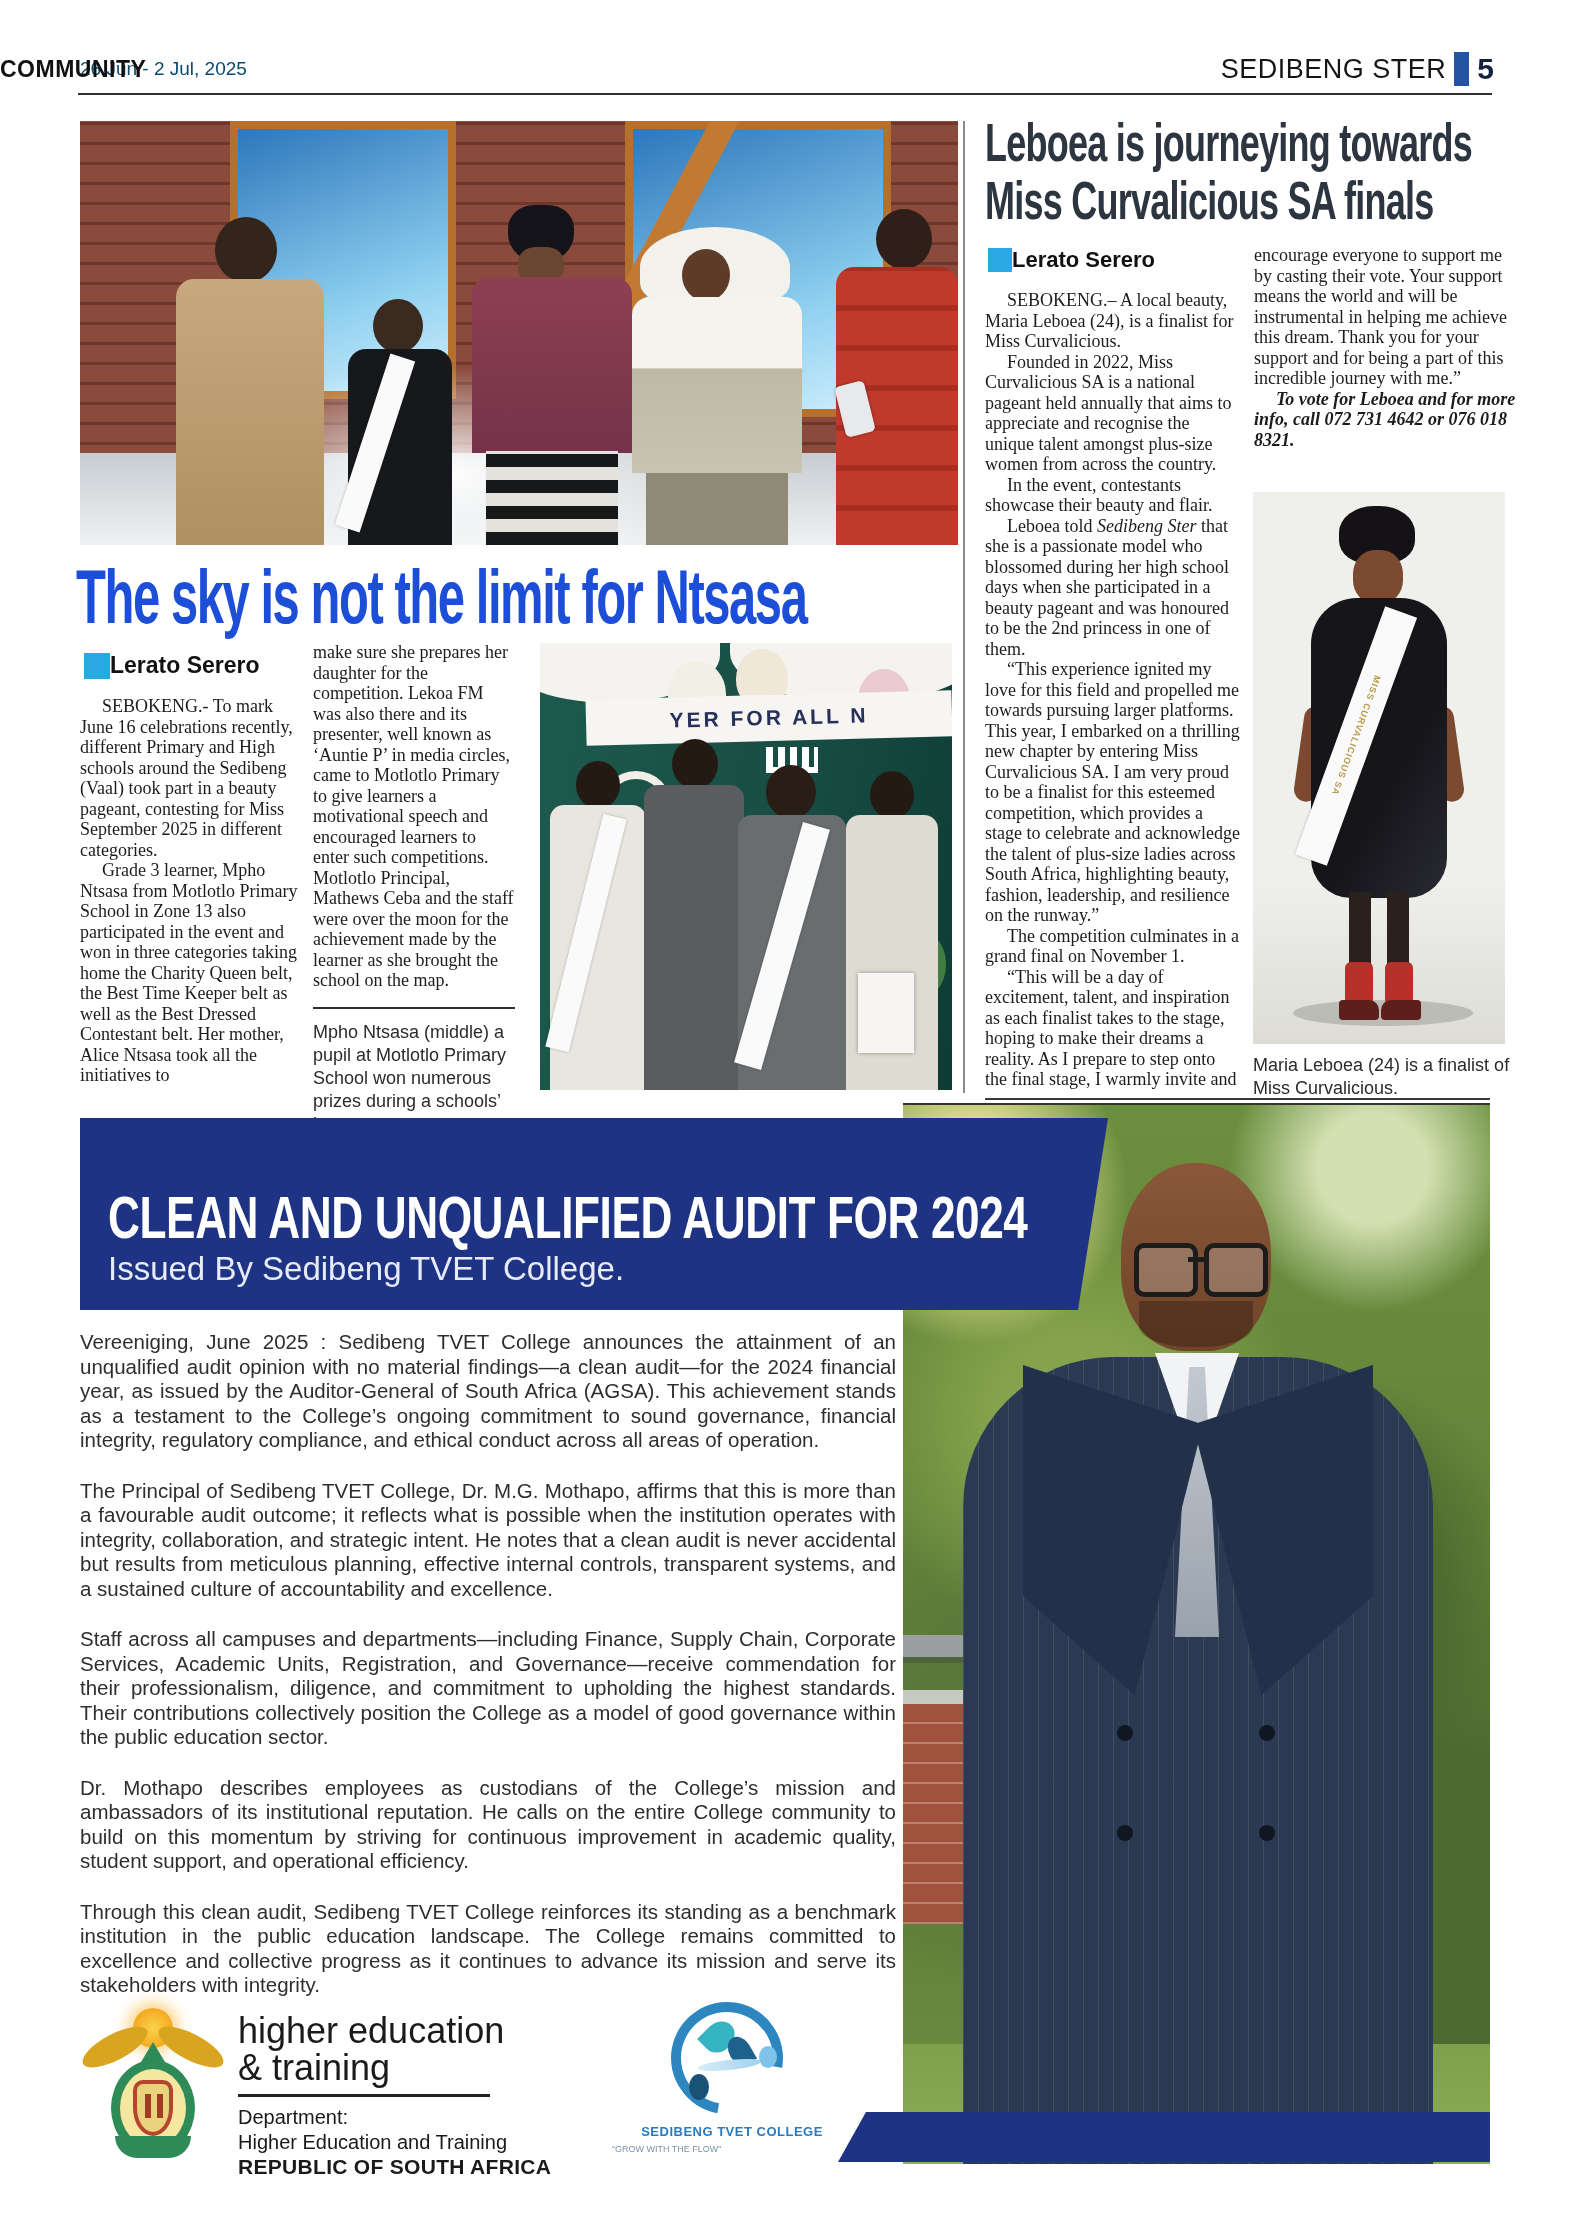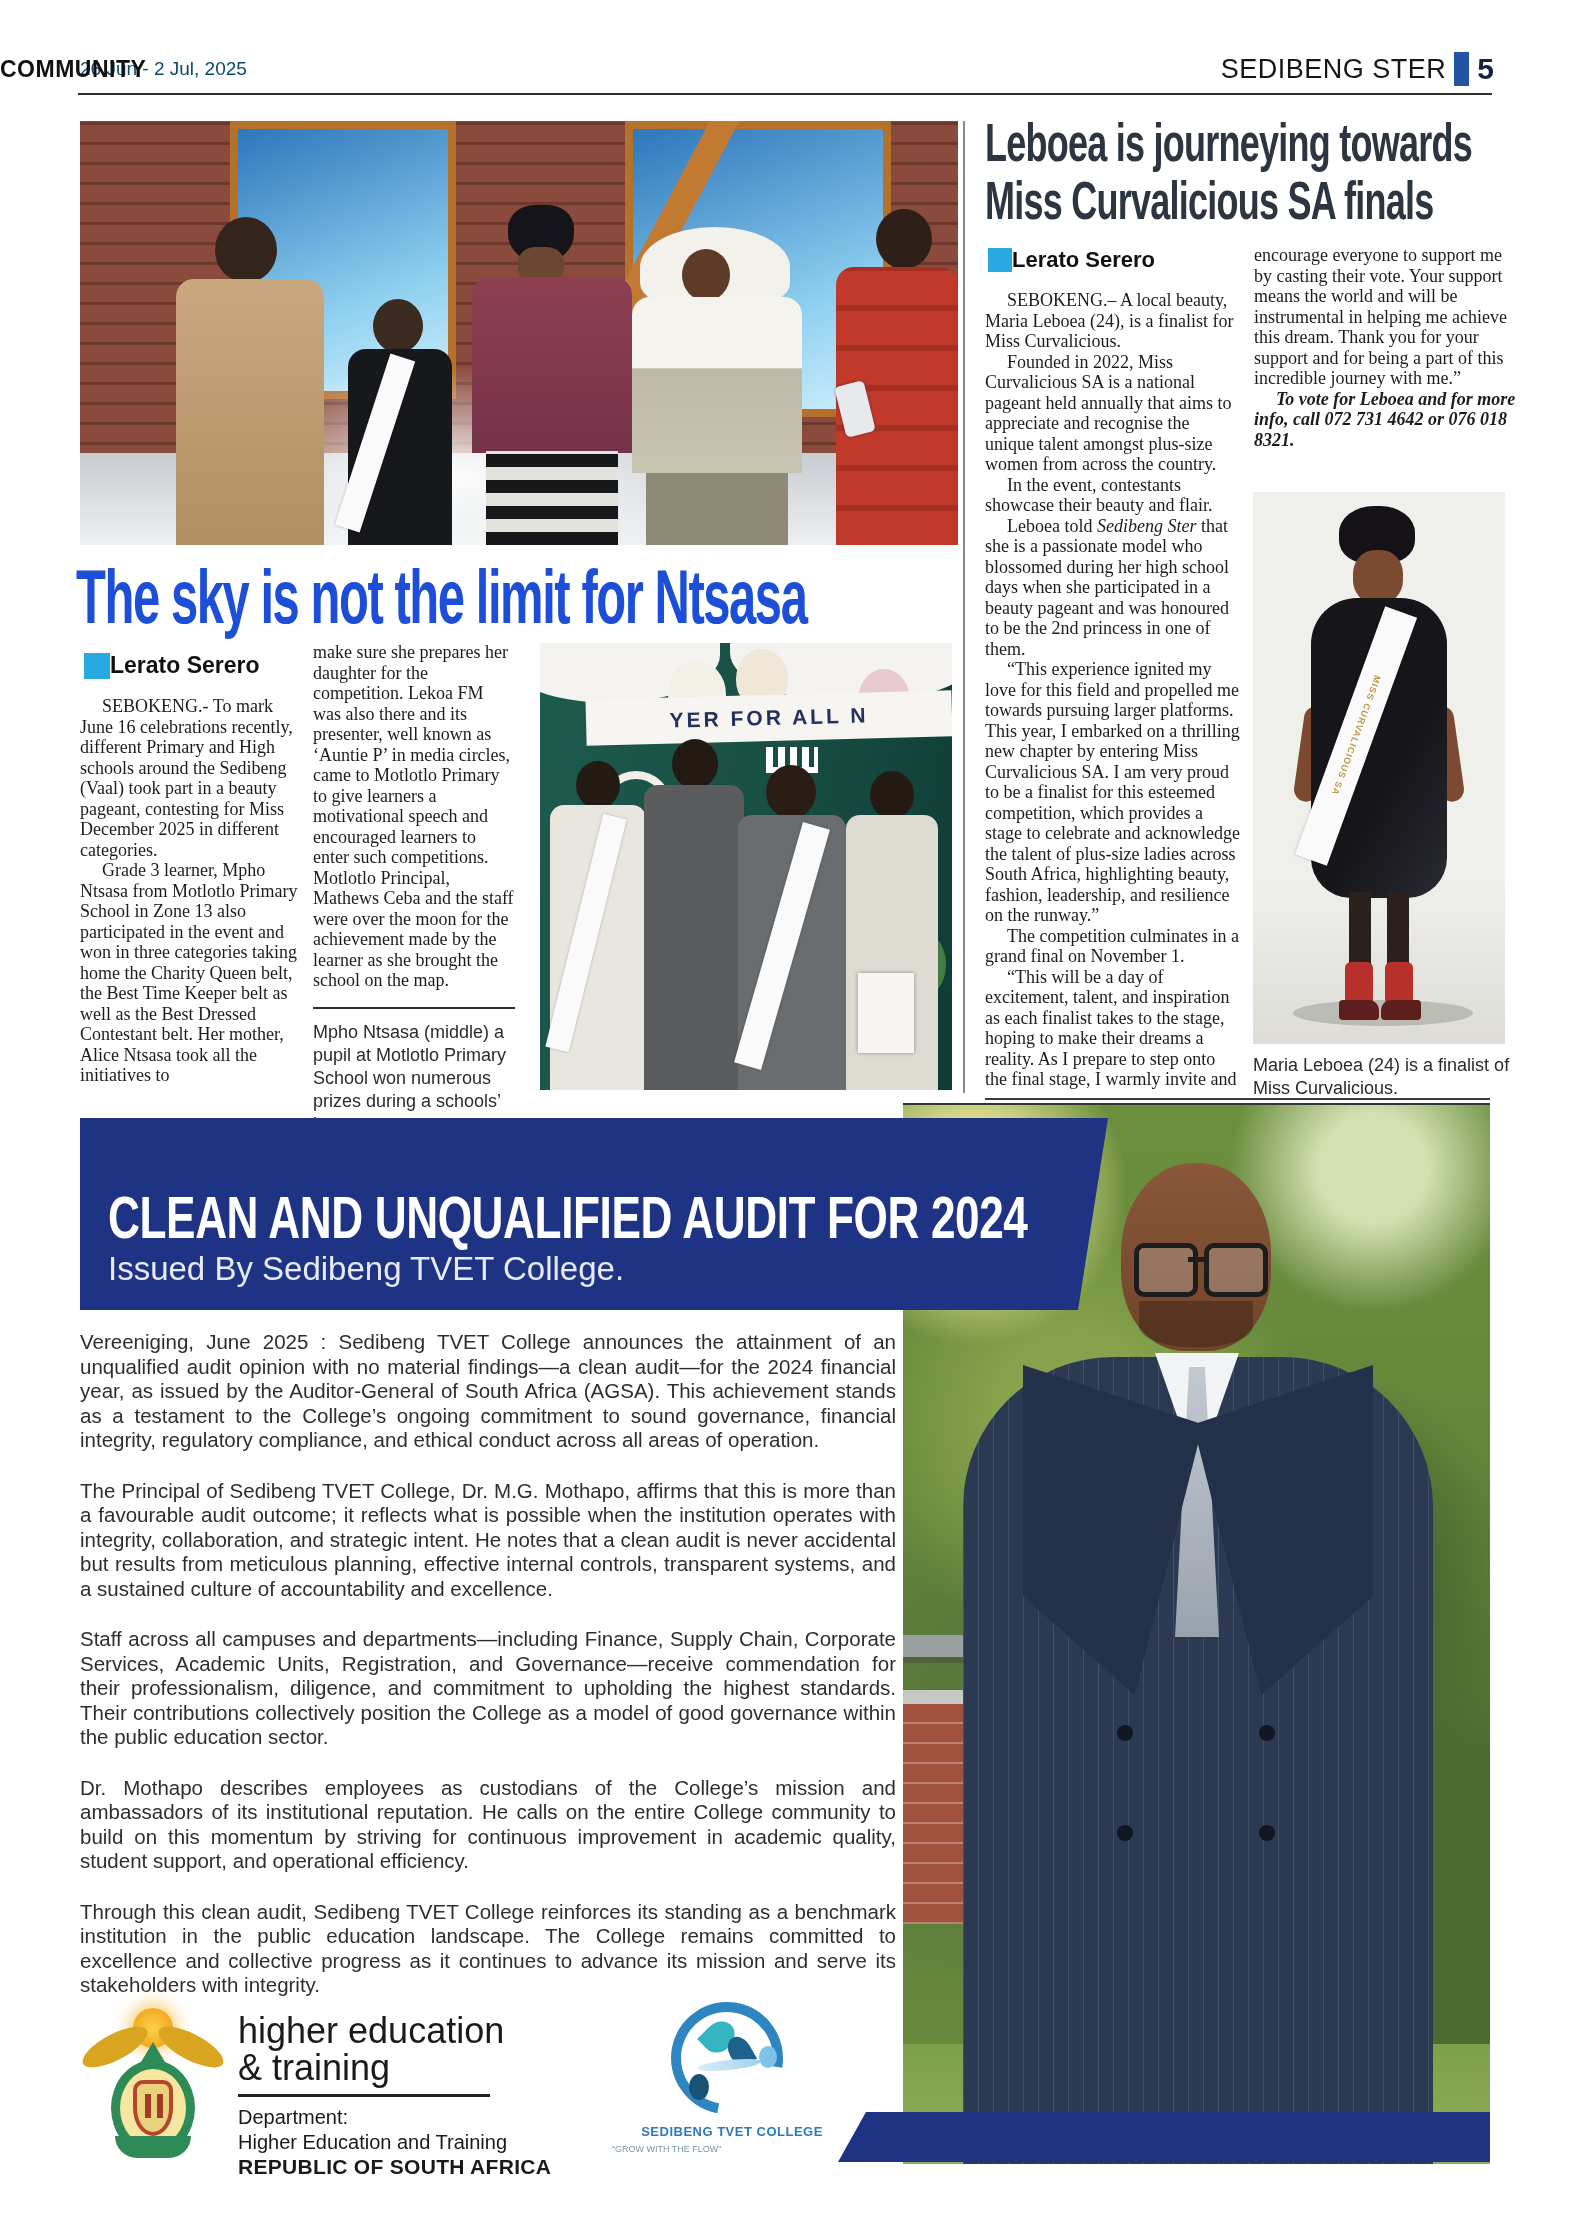--- a/index.html
+++ b/index.html
@@ -130,21 +130,21 @@
   </div>
 
   <div class="abs headline1">
     <span class="cond">The sky is not the limit for Ntsasa</span>
   </div>
   <div class="abs byline" style="left:84px;top:652px;">
     <span class="sq"></span>
     <span class="nm">Lerato Serero</span>
   </div>
   <div class="abs colbody serif" style="left:80px;top:696px;width:218px;">
-    <p class="ind">SEBOKENG.- To mark June 16 celebrations recently, different Primary and High schools around the Sedibeng (Vaal) took part in a beauty pageant, contesting for Miss December 2025 in different categories.</p>
+    <p class="ind">SEBOKENG.- To mark June 16 celebrations recently, different Primary and High schools around the Sedibeng (Vaal) took part in a beauty pageant, contesting for Miss September 2025 in different categories.</p>
     <p class="ind">Grade 3 learner, Mpho Ntsasa from Motlotlo Primary School in Zone 13 also participated in the event and won in three categories taking home the Charity Queen belt, the Best Time Keeper belt as well as the Best Dressed Contestant belt. Her mother, Alice Ntsasa took all the initiatives to</p>
   </div>
   <div class="abs" style="left:313px;top:642px;width:202px;">
     <div class="colbody serif">
       <p>make sure she prepares her daughter for the competition. Lekoa FM was also there and its presenter, well known as ‘Auntie P’ in media circles, came to Motlotlo Primary to give learners a motivational speech and encouraged learners to enter such competitions. Motlotlo Principal, Mathews Ceba and the staff were over the moon for the achievement made by the learner as she brought the school on the map.</p>
     </div>
     <hr class="divline">
     <p class="capt" style="margin:0;">Mpho Ntsasa (middle) a pupil at Motlotlo Primary School won numerous prizes during a schools’ beauty peageant recently.</p>
   </div>
 

